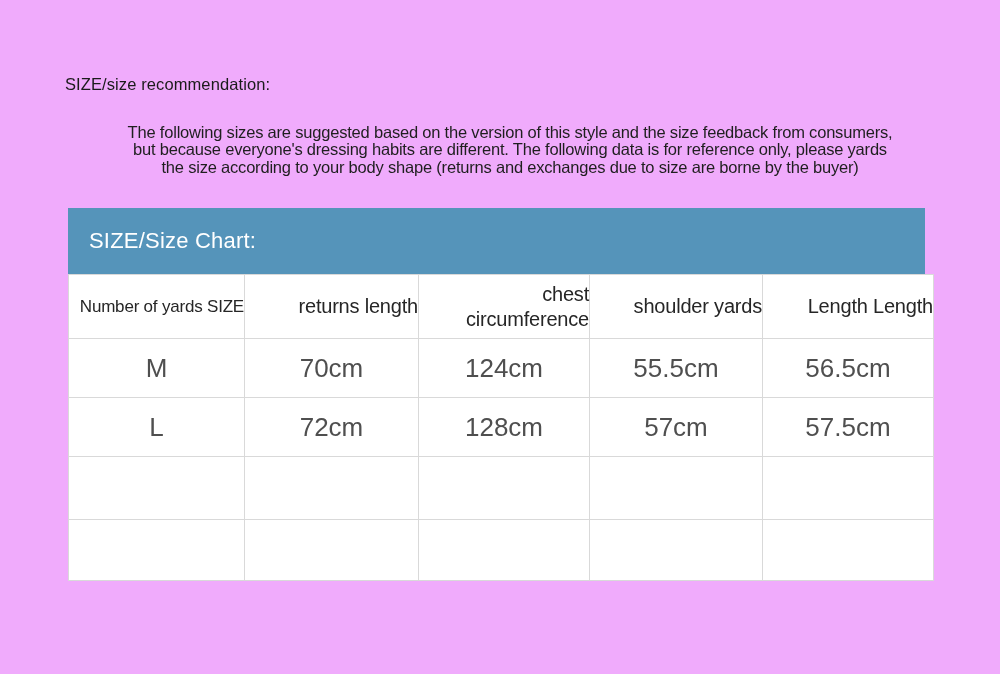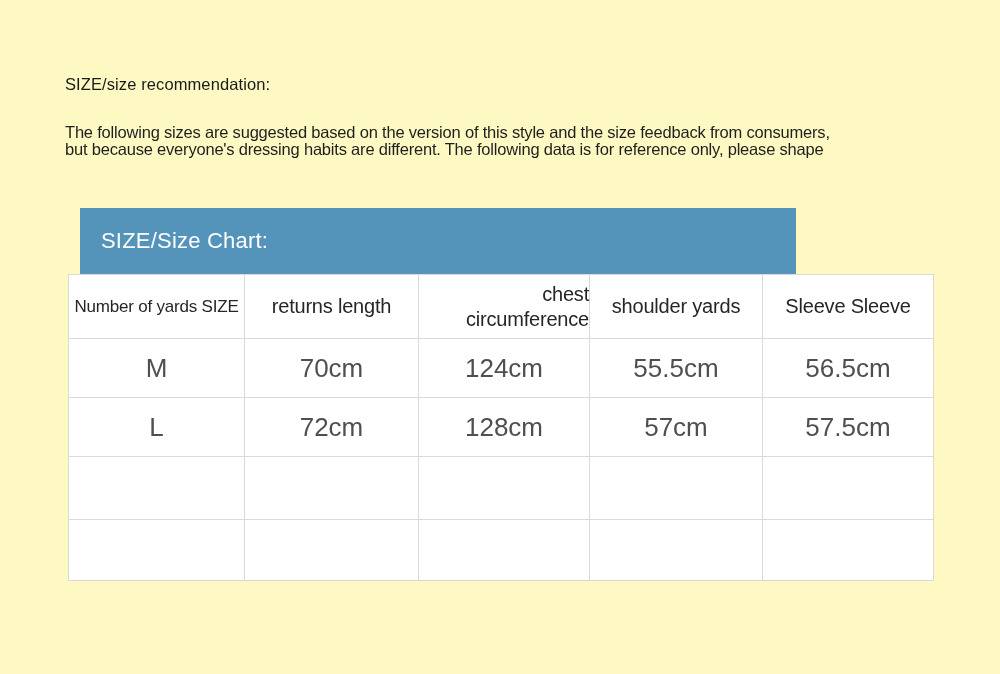--- a/index.html
+++ b/index.html
@@ -5,78 +5,78 @@
   html, body {
     margin: 0;
     padding: 0;
     background: #ffffff;
     font-family: "Liberation Sans", sans-serif;
   }
   .page {
     position: relative;
     width: 1000px;
     height: 674px;
-    background: #fef9c3;
+    background: #f0abfc;
     overflow: hidden;
   }
   .rec-title {
     position: absolute;
     left: 65px;
     top: 75px;
     font-size: 16.5px;
     color: #1b1b1b;
     letter-spacing: 0.1px;
     white-space: nowrap;
   }
   .rec-para {
     position: absolute;
     left: 65px;
     top: 124px;
     width: 890px;
     color: #1f1f1f;
     font-size: 16.5px;
     line-height: 17.4px;
     letter-spacing: -0.2px;
+    text-align: center;
   }
   .rec-para .line { white-space: nowrap; }
   .chart-title-bar {
     position: absolute;
     left: 68px;
     top: 208px;
-    width: 716px;
+    width: 857px;
     height: 66px;
     background: #5594ba;
     color: #ffffff;
     display: flex;
     align-items: center;
     box-sizing: border-box;
     padding-left: 21px;
     font-size: 22px;
     letter-spacing: 0.2px;
-    margin-left: 12px;
   }
   table.size-table {
     position: absolute;
     left: 68px;
     top: 274px;
     width: 865px;
     border-collapse: collapse;
     table-layout: fixed;
   }
   .size-table th, .size-table td {
     border: 1px solid #d9d9d9;
     padding: 0;
     background: #ffffff;
     overflow: visible;
   }
   .size-table th {
     font-weight: normal;
     font-size: 20px;
     color: #262626;
-    text-align: center;
+    text-align: right;
     letter-spacing: -0.2px;
   }
   .size-table th.first-col {
     font-size: 17px;
     white-space: nowrap;
   }
   .size-table th.left-align {
     text-align: right;
     padding-left: 26px;
     line-height: 1.22;
@@ -93,42 +93,43 @@
 </style>
 </head>
 <body>
 
 <div class="page">
 
   <div class="rec-title">SIZE/size recommendation:</div>
 
   <div class="rec-para">
     <div class="line">The following sizes are suggested based on the version of this style and the size feedback from consumers,</div>
-    <div class="line">but because everyone's dressing habits are different. The following data is for reference only, please shape</div>
+    <div class="line">but because everyone's dressing habits are different. The following data is for reference only, please yards</div>
+    <div class="line">the size according to your body shape (returns and exchanges due to size are borne by the buyer)</div>
   </div>
 
   <div class="chart-title-bar">
     <span>SIZE/Size Chart:</span>
   </div>
 
   <table class="size-table">
     <colgroup>
       <col style="width:176px">
       <col style="width:174px">
       <col style="width:171px">
       <col style="width:173px">
       <col style="width:171px">
     </colgroup>
     <tbody>
       <tr class="r-head">
         <th class="first-col">Number of yards SIZE</th>
         <th>returns length</th>
         <th class="left-align">chest circumference</th>
         <th>shoulder yards</th>
-        <th>Sleeve Sleeve</th>
+        <th>Length Length</th>
       </tr>
       <tr class="r-data">
         <td>M</td>
         <td>70cm</td>
         <td>124cm</td>
         <td>55.5cm</td>
         <td>56.5cm</td>
       </tr>
       <tr class="r-data">
         <td>L</td>

